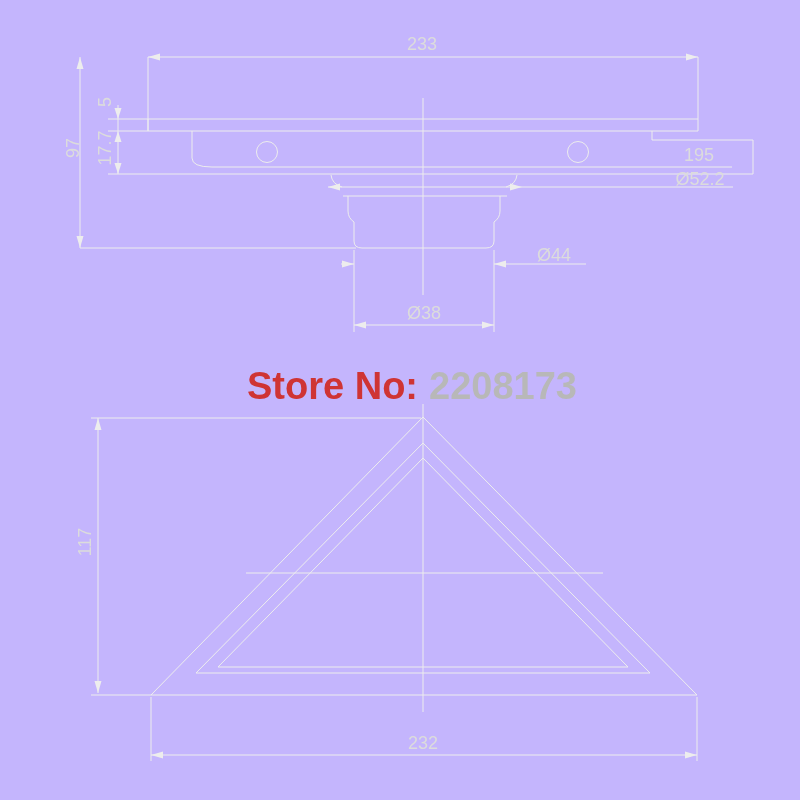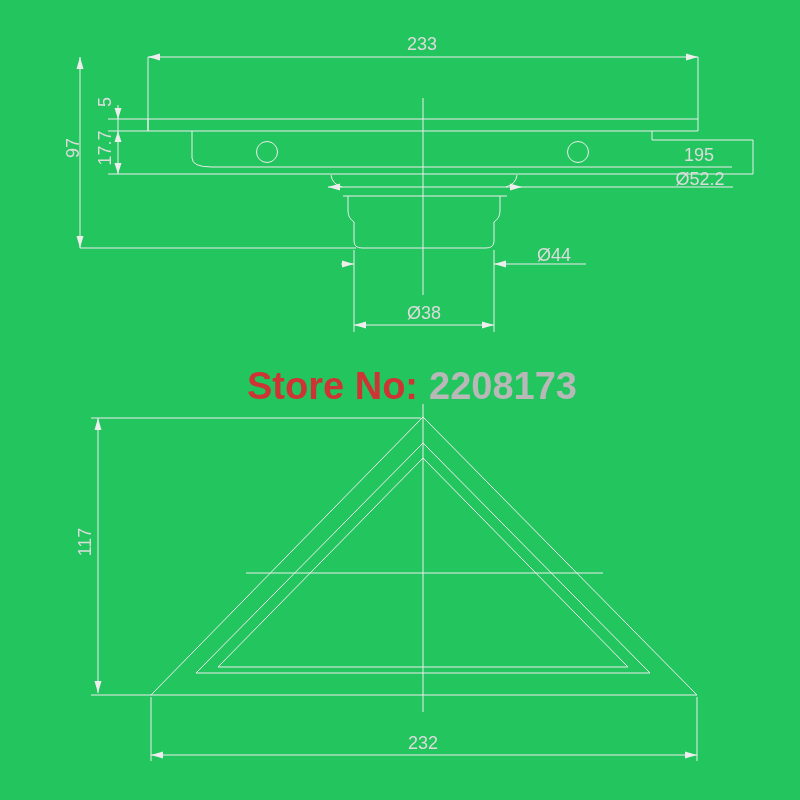--- a/index.html
+++ b/index.html
@@ -1,16 +1,16 @@
 <!DOCTYPE html>
 <html><head>
 <meta charset="utf-8">
 <style>
   html,body{margin:0;padding:0;background:#000;}
-  .stage{position:relative;width:800px;height:800px;background:#22c55e;overflow:hidden;
+  .stage{position:relative;width:800px;height:800px;background:#c4b5fd;overflow:hidden;
          font-family:"Liberation Sans", sans-serif;}
   svg{display:block}
   .ln{stroke:#ededed;stroke-width:1;fill:none;}
   .ar{fill:#ededed;stroke:none;}
   .dim{fill:#dcdcdc;font-size:18px;font-family:"Liberation Sans",sans-serif;}
   .wm-label{fill:#cf3434;font-size:38px;font-weight:bold;font-family:"Liberation Sans",sans-serif;}
   .wm-number{fill:#b8b8b8;font-size:38px;font-weight:bold;font-family:"Liberation Sans",sans-serif;}
 </style>
 </head>
 <body>

